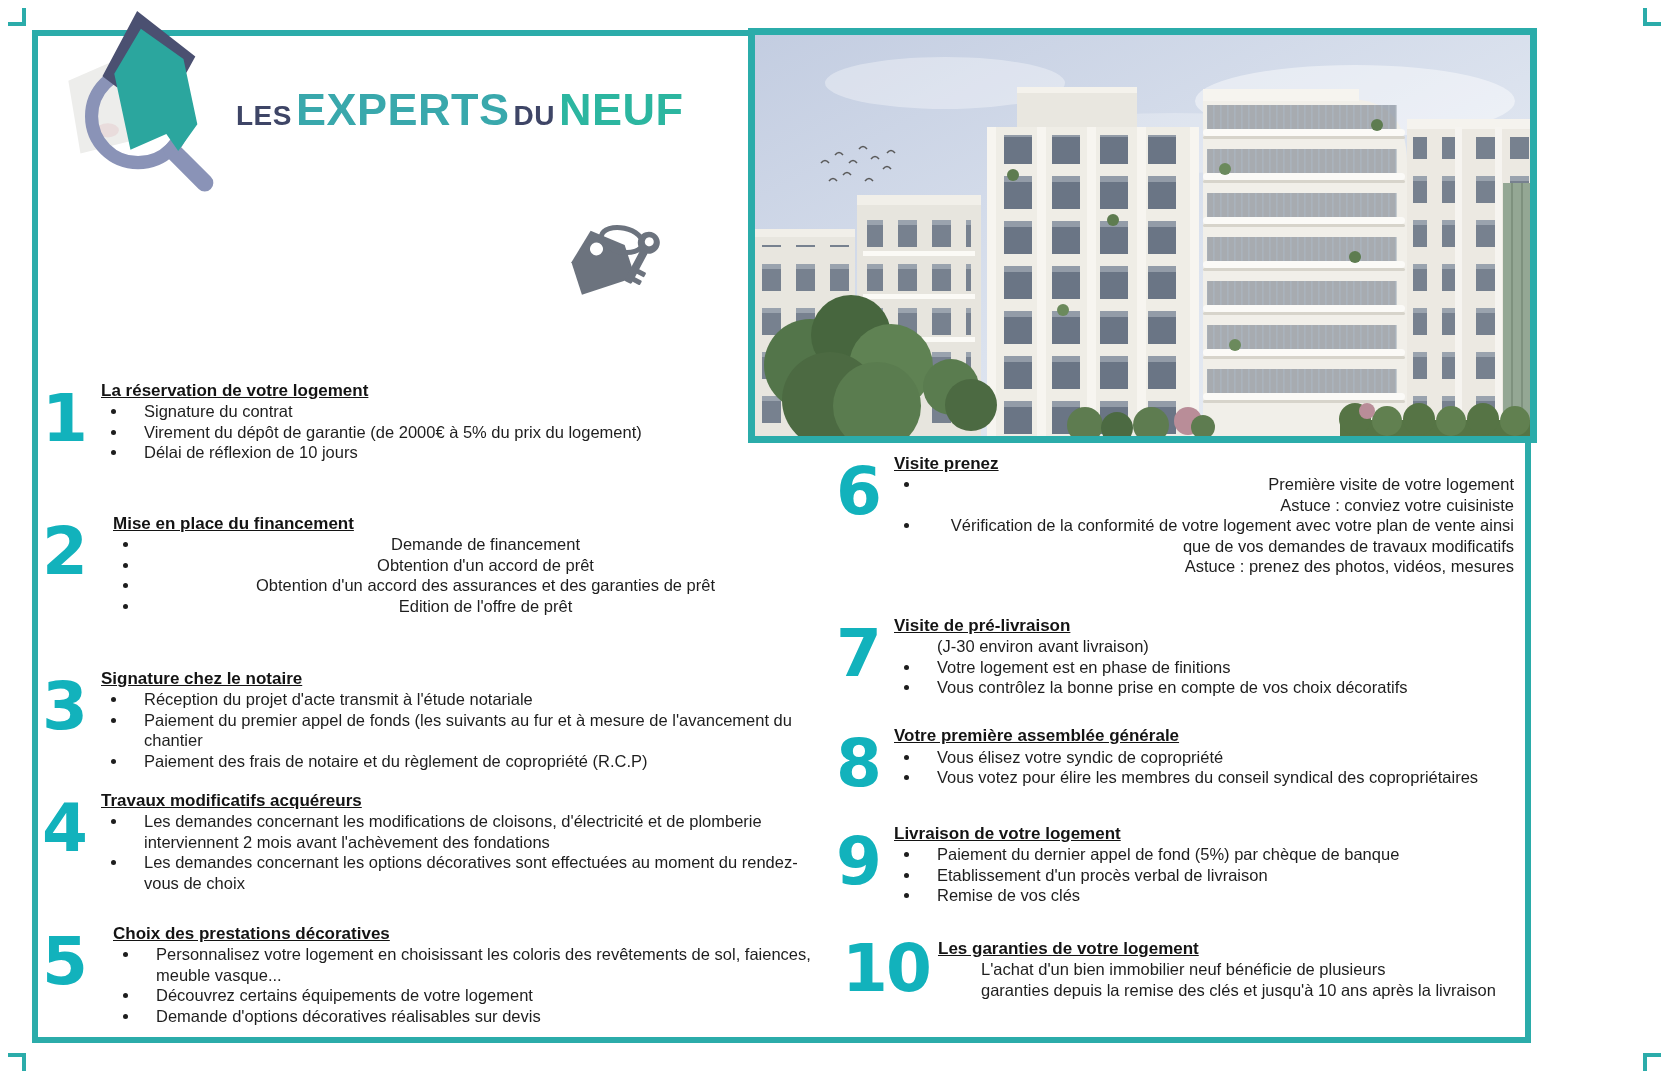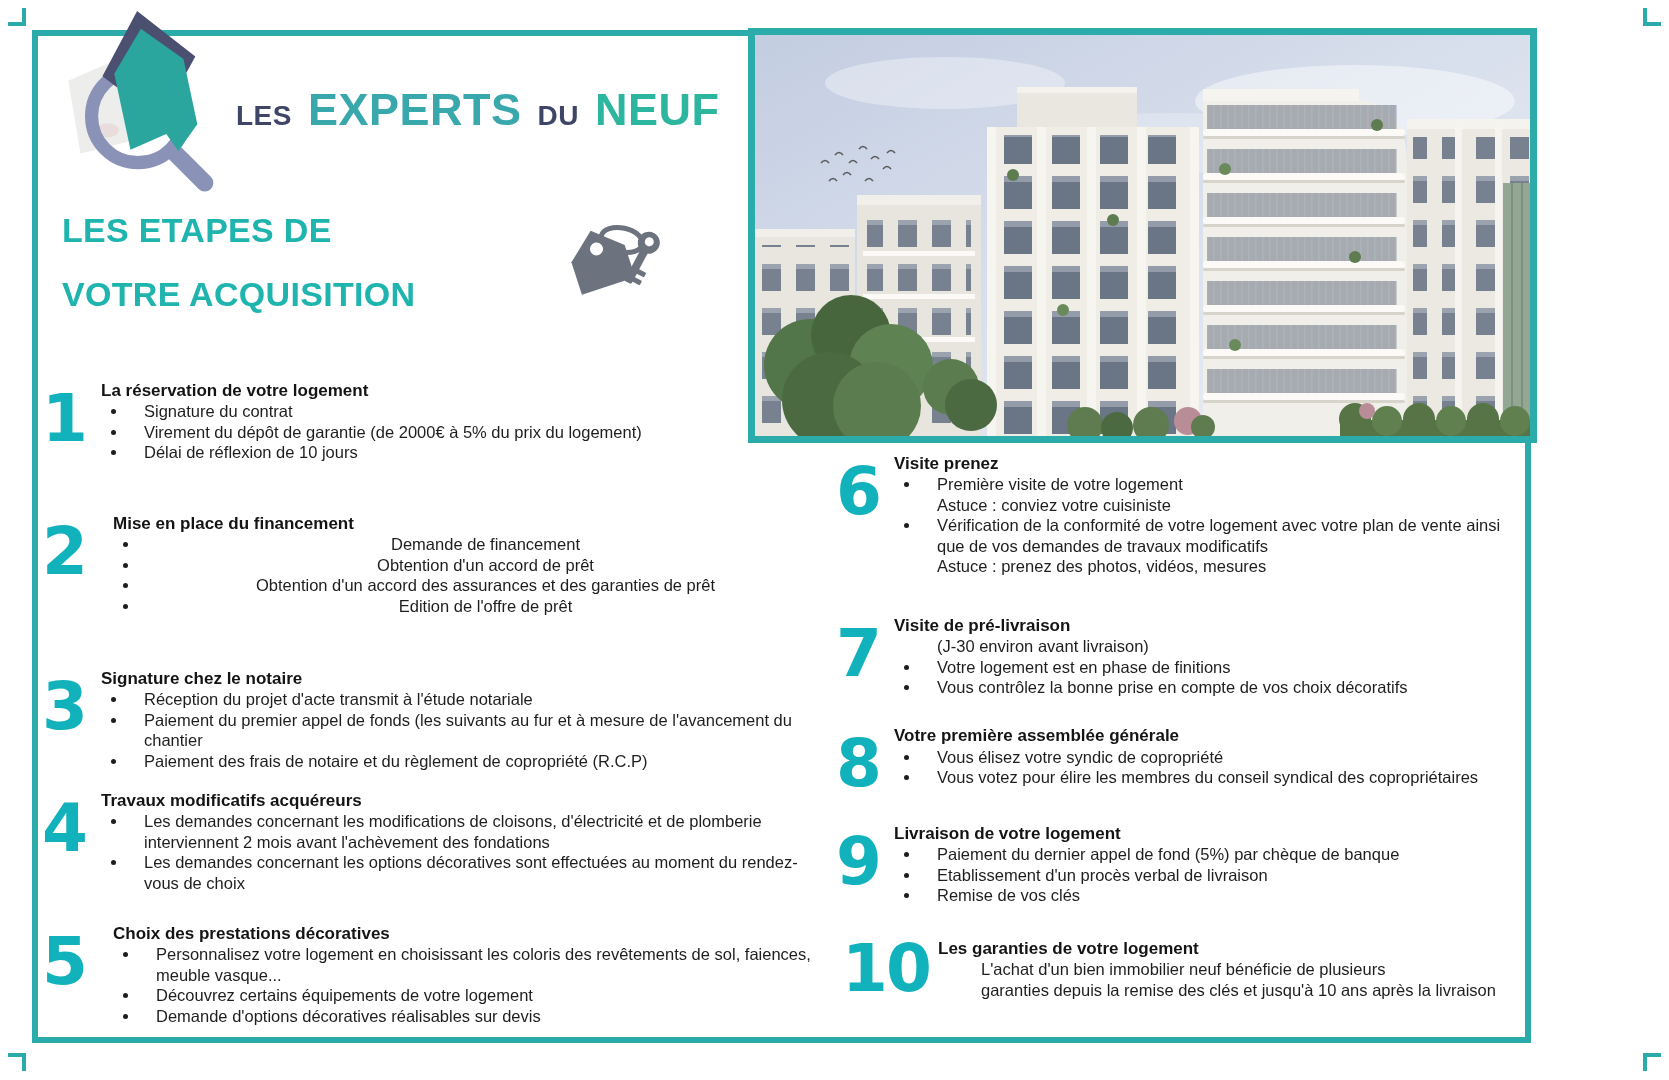--- a/index.html
+++ b/index.html
@@ -12,41 +12,41 @@
           font-family:"Liberation Sans",sans-serif;color:var(--text);}
   .frame{position:absolute;left:32px;top:30px;width:1499px;height:1013px;
          border:6px solid var(--teal);box-sizing:border-box;}
   .corner{position:absolute;width:18px;height:18px;box-sizing:border-box;}
   .corner.tl{left:8px;top:8px;border-right:4px solid var(--teal);border-bottom:4px solid var(--teal);}
   .corner.tr{left:1643px;top:8px;border-left:4px solid var(--teal);border-bottom:4px solid var(--teal);}
   .corner.bl{left:8px;top:1053px;border-right:4px solid var(--teal);border-top:4px solid var(--teal);}
   .corner.br{left:1643px;top:1053px;border-left:4px solid var(--teal);border-top:4px solid var(--teal);}
 
   .logo-mark{position:absolute;left:52px;top:2px;width:162px;height:192px;}
-  .logo-text{position:absolute;left:236px;top:84px;display:flex;align-items:baseline;gap:16px;
+  .logo-text{position:absolute;left:236px;top:84px;display:flex;align-items:baseline;gap:4px;
              letter-spacing:0.5px;white-space:nowrap;}
   .lt-small{font-size:28px;font-weight:700;color:var(--navy);}
   .lt-big{font-size:45px;font-weight:700;color:var(--brandteal);}
   .lt-big.neuf{color:var(--brandgreen);}
 
   .main-title{position:absolute;left:62px;top:198px;font-size:34px;font-weight:800;
               line-height:64px;letter-spacing:0.3px;color:var(--title);}
   .key-icon{position:absolute;left:556px;top:218px;width:112px;height:82px;}
 
   .photo{position:absolute;left:748px;top:28px;width:789px;height:415px;
          border:7px solid var(--teal);box-sizing:border-box;background:#dfe5ee;}
   .photo svg{display:block;width:100%;height:100%;}
 
   .step{position:absolute;display:grid;column-gap:15px;}
   .step.l{grid-template-columns:46px 1fr;width:775px;}
   .step.r{grid-template-columns:82px 1fr;width:716px;column-gap:14px;}
   .num{grid-row:1 / span 2;font-family:"DejaVu Sans",sans-serif;font-weight:700;
        font-size:66px;line-height:48px;padding-top:14px;letter-spacing:-2px;
        color:var(--cyan);text-align:right;}
-  .stitle{font-size:17px;font-weight:700;line-height:20px;color:#141414;}
+  .stitle{font-size:17px;font-weight:700;line-height:20px;color:#141414;text-decoration:underline;}
   .items{font-size:16.5px;line-height:20.5px;}
   .item{display:flex;}
   .dot{flex:0 0 27px;position:relative;}
   .item.b .dot::after{content:"";position:absolute;left:10px;top:8px;width:5px;height:5px;
                       border-radius:50%;background:#1e1e1e;}
   .t{flex:1 1 auto;margin-left:16px;}
 </style>
 </head>
 <body>
 
@@ -71,24 +71,20 @@
     </svg>
   </div>
 
   <div class="logo-text">
     <span class="lt-small">LES</span>
     <span class="lt-big">EXPERTS</span>
     <span class="lt-small">DU</span>
     <span class="lt-big neuf">NEUF</span>
   </div>
 
-  <div class="main-title">
-    <div>LES ETAPES DE</div>
-    <div>VOTRE ACQUISITION</div>
-  </div>
 
   <div class="key-icon">
     <svg viewBox="0 0 112 82" width="112" height="82">
       <g fill="var(--keygray)">
         <g transform="rotate(-18 42 42)">
           <polygon points="16,36 44,12 72,36 72,70 16,70"></polygon>
           <circle cx="44" cy="31" r="6.5" fill="#ffffff"></circle>
         </g>
         <ellipse cx="66" cy="22" rx="21" ry="12" fill="none" stroke="var(--keygray)" stroke-width="5" transform="rotate(12 66 22)"></ellipse>
         <g transform="rotate(28 90 30)">
@@ -325,21 +321,21 @@
       <div class="item b">
           <span class="dot"></span>
           <span class="t">Demande d'options décoratives réalisables sur devis</span>
         </div>
     </div>
   </section>
 
   <section class="step r" style="left:798px;top:454px;">
     <div class="num">6</div>
     <div class="stitle">Visite prenez</div>
-    <div class="items" style="grid-column:2;">
+    <div class="items" style="grid-column:2;text-align:right;">
       <div class="item b">
           <span class="dot"></span>
           <span class="t">Première visite de votre logement</span>
         </div>
       <div class="item">
           <span class="dot"></span>
           <span class="t">Astuce : conviez votre cuisiniste</span>
         </div>
       <div class="item b">
           <span class="dot"></span>

